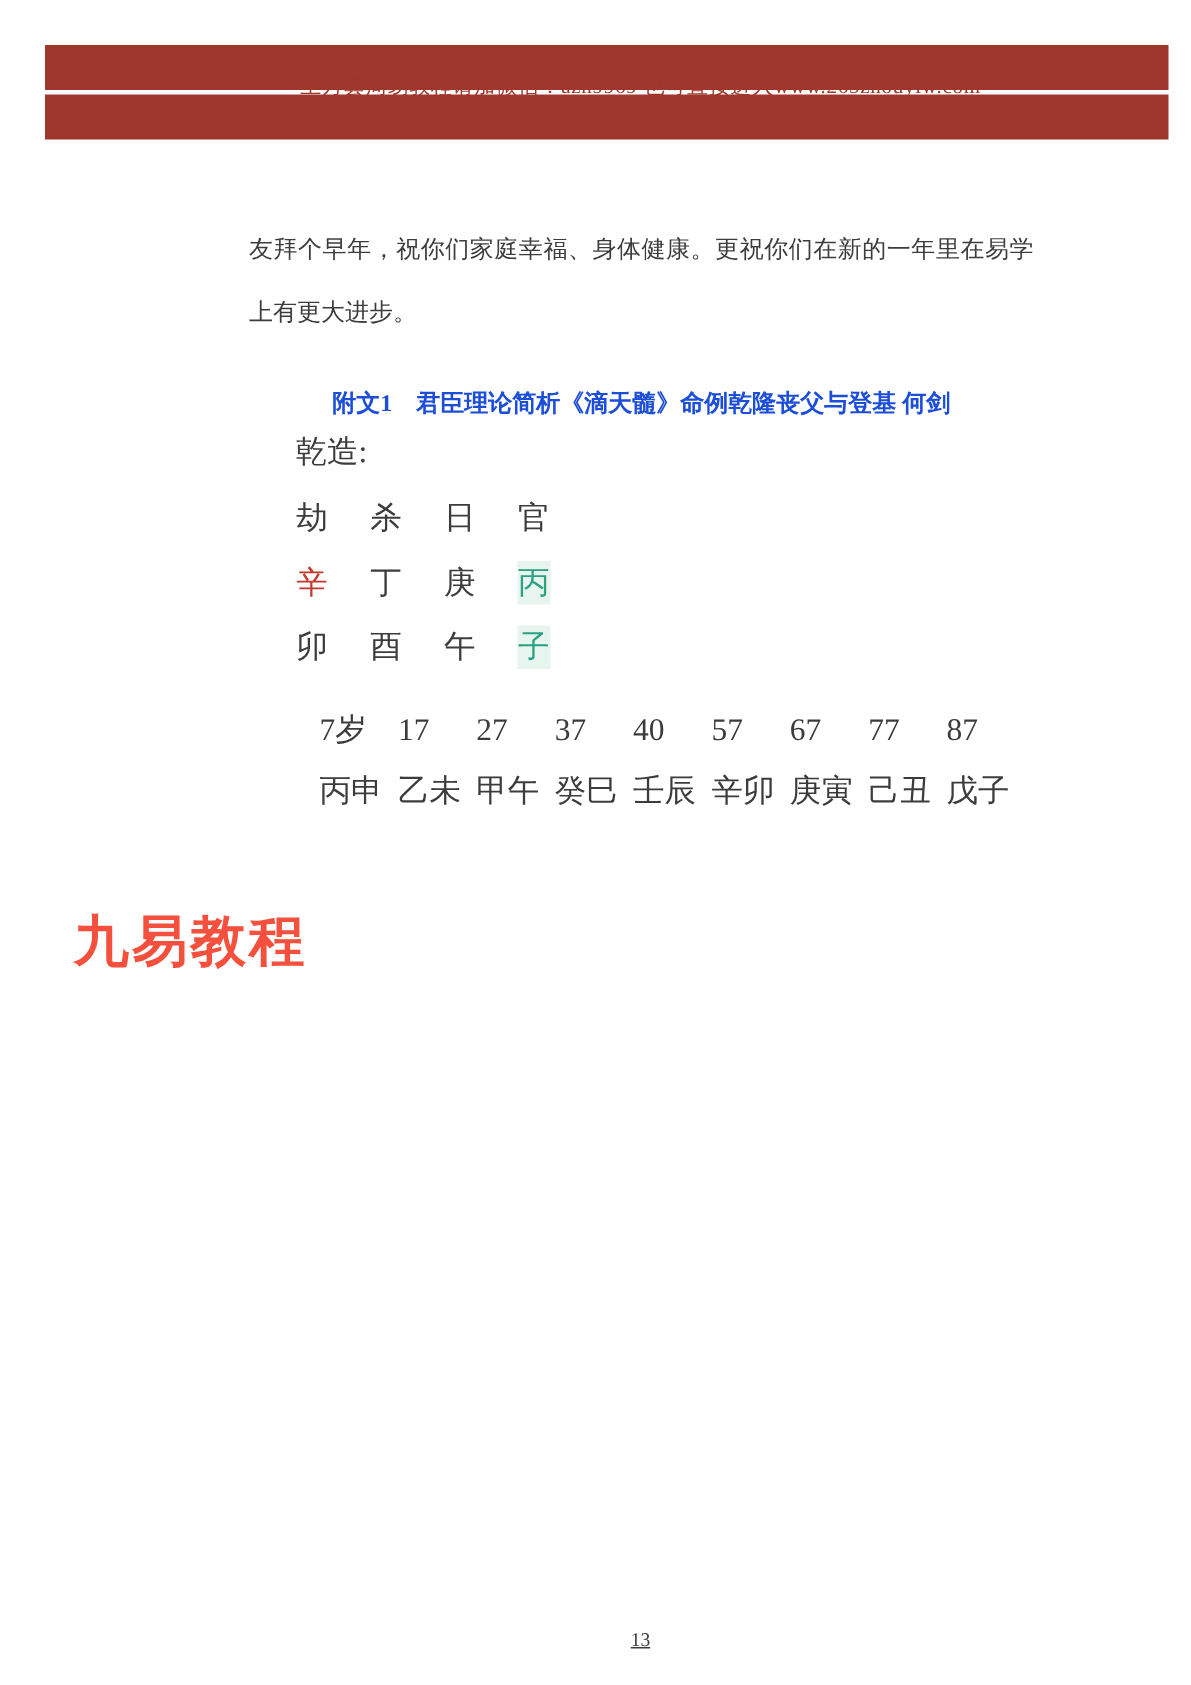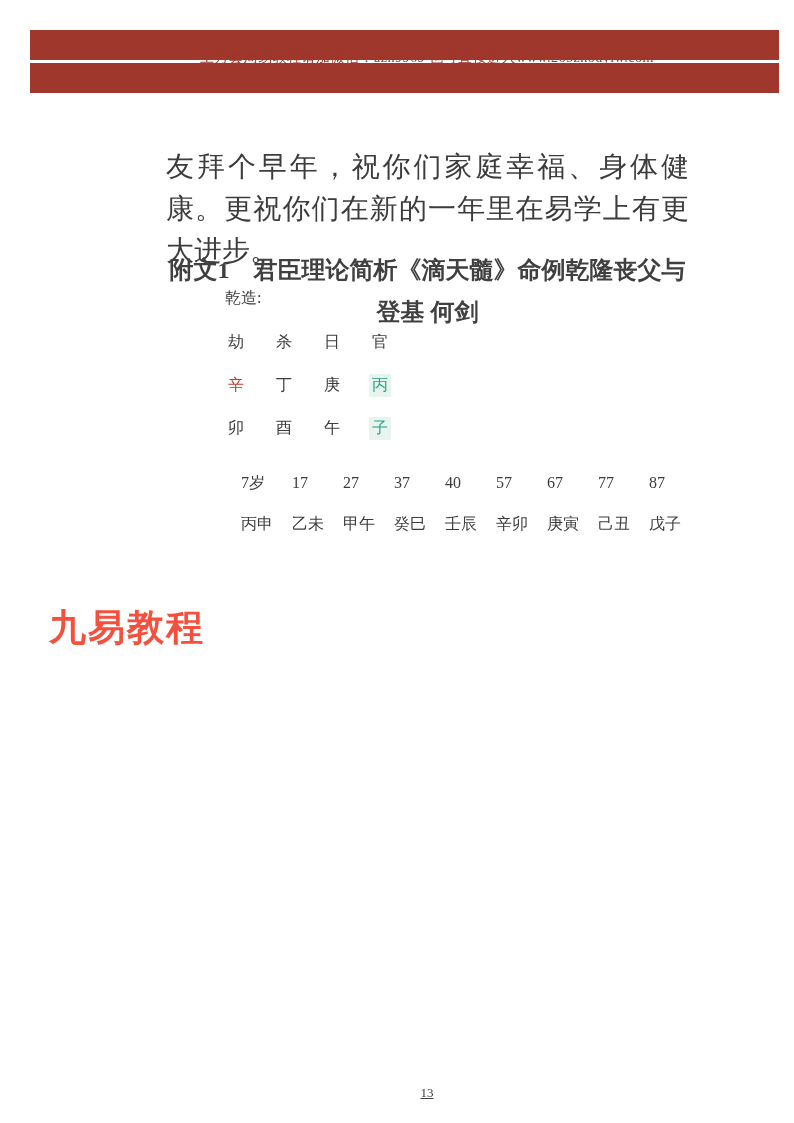--- a/index.html
+++ b/index.html
@@ -17,34 +17,34 @@
     text-align:center; font-size:14px; letter-spacing:0.5px;
   }
   .watermark {
     position:absolute; left:4px; top:558px;
     font-family:"Liberation Sans","DejaVu Sans",sans-serif;
     font-weight:bold; font-size:37px; letter-spacing:2px;
     white-space:nowrap; z-index:3;
   }
   .textblock {
     position:absolute; left:121px; width:553px;
-    color:#3c3c3c; font-size:28px; line-height:42px;
+    color:#3c3c3c; font-size:16px; line-height:42px;
     text-align:justify; z-index:1;
   }
   .intro { top:101px; }
   .heading {
     top:204px; text-align:center; font-weight:bold;
-    color:#404040; font-size:24px; line-height:42px;
+    color:#1d4ed8; font-size:16px; line-height:42px;
   }
   .para { text-indent:2em; }
   .para-1 { top:487px; }
   .para-2 { top:779px; }
   .row {
-    position:absolute; left:152px; font-size:16px; color:#3c3c3c;
-    line-height:1.3; white-space:nowrap; z-index:1;margin-left:28px;
+    position:absolute; left:152px; font-size:21px; color:#3c3c3c;
+    line-height:1.3; white-space:nowrap; z-index:1;
   }
   .row-qianzao  { top:243px; }
   .row-gods     { top:286px; }
   .row-stems    { top:329px; }
   .row-branches { top:372px; }
   .row-ages     { top:413px; left:153px; }
   .row-pillars  { top:454px; left:153px; }
   .cell { display:inline-block; width:22px; margin-right:22px; text-align:center; padding:1px 0; }
   .age  { display:inline-block; width:47px; }
   .pillar { display:inline-block; width:47px; }

